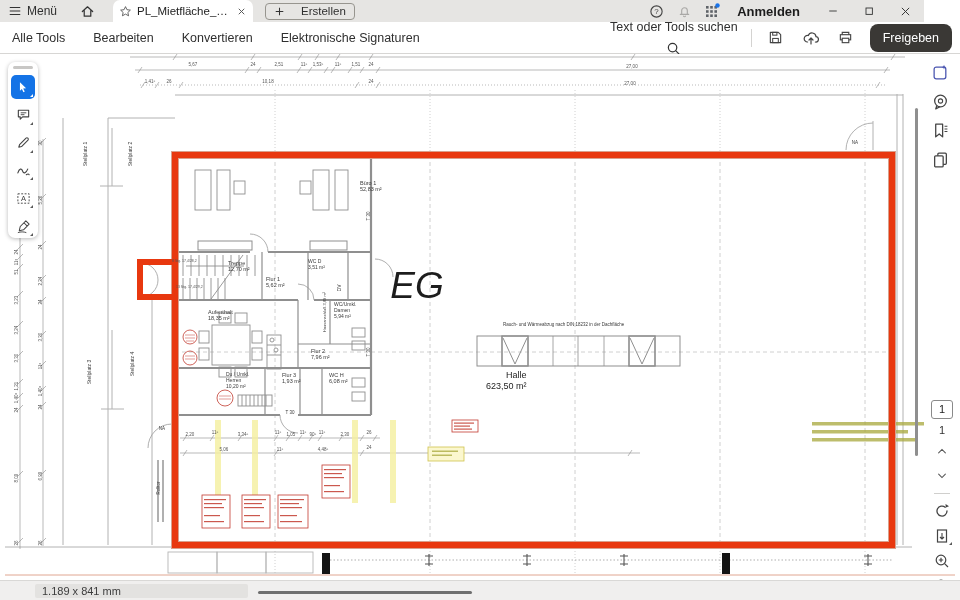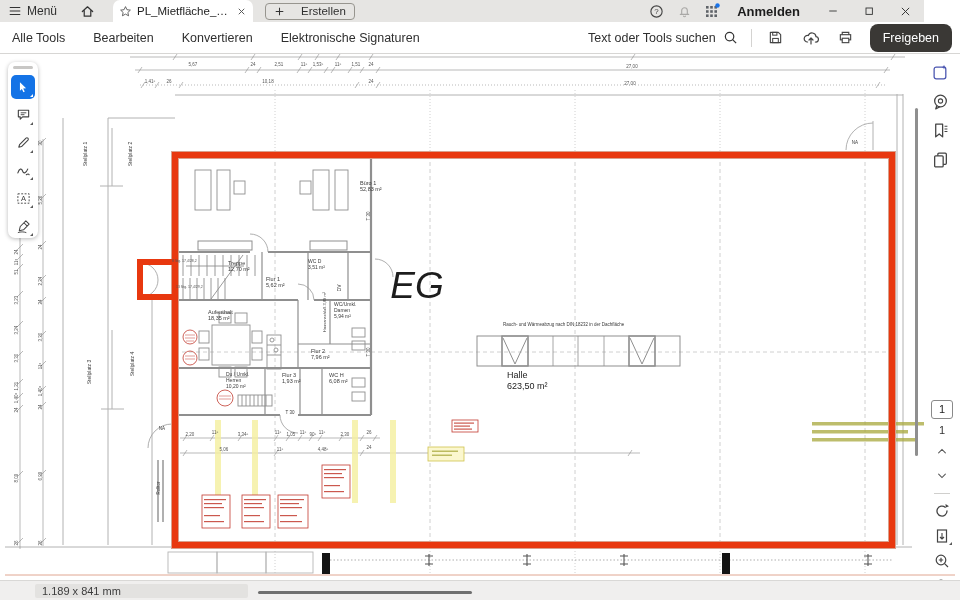--- a/index.html
+++ b/index.html
@@ -17,21 +17,21 @@
   .tb-right{margin-left:auto;display:flex;align-items:center;gap:6px;padding-right:4px;}
   .tb-ic{width:22px;height:22px;display:flex;align-items:center;justify-content:center;border:none;background:none;padding:0;position:relative;}
   .signin{border:none;background:none;font:700 13px "Liberation Sans",sans-serif;color:#1c1c1c;padding:0 12px 0 8px;}
   .winctl{width:30px;height:22px;display:flex;align-items:center;justify-content:center;border:none;background:none;padding:0;}
 
   
   .toolbar{position:absolute;left:0;top:22px;width:960px;height:32px;background:#fff;border-bottom:1px solid #d7d6d4;display:flex;align-items:center;box-sizing:border-box;}
   .tb-tabs{display:flex;align-items:center;gap:28px;padding-left:12px;}
   .tb-tab{border:none;background:none;font:12.5px "Liberation Sans",sans-serif;color:#2f2f2f;padding:0;}
   .tb-actions{margin-left:auto;display:flex;align-items:center;gap:13px;padding-right:8px;}
-  .search-btn{display:flex;align-items:center;gap:7px;border:none;background:none;font:12.5px "Liberation Sans",sans-serif;color:#2f2f2f;padding:0;}
+  .search-btn{display:flex;align-items:center;gap:7px;border:none;background:none;font:12.5px "Liberation Sans",sans-serif;color:#2f2f2f;padding:0;flex-direction:column;}
   .vsep{width:1px;height:18px;background:#d4d3d1;}
   .pill{height:28px;border:none;border-radius:8px;display:flex;align-items:center;gap:6px;padding:0 13px;font:12.5px "Liberation Sans",sans-serif;color:#fff;}
   .pill-share{background:#3a3835;}
   .pill-ai{background:linear-gradient(95deg,#ef4c34 0%,#b44fd0 55%,#5f63ee 100%);}
 
   
   .canvas{position:absolute;left:0;top:54px;width:960px;height:526px;background:#fff;overflow:hidden;}
   .plan-svg{position:absolute;left:0;top:0;}
   #plan-labels{position:absolute;left:0;top:0;width:960px;height:526px;pointer-events:none;}
   .pl{position:absolute;white-space:pre-line;line-height:1.18;color:#3a3a3a;transform-origin:center;}
@@ -419,21 +419,21 @@
 18,35 m²</div>
         <div class="pl" style="left: 311px; top: 294px; font-size: 5.5px; transform: none;">Flur 2
 7,96 m²</div>
         <div class="pl" style="left: 226px; top: 318px; font-size: 5px; transform: none;">Du / Umkl.
 Herren
 10,20 m²</div>
         <div class="pl" style="left: 282px; top: 318px; font-size: 5.5px; transform: none;">Flur 3
 1,93 m²</div>
         <div class="pl" style="left: 329px; top: 318px; font-size: 5.5px; transform: none;">WC H
 6,08 m²</div>
-        <div class="pl" style="left: 507px; top: 316px; font-size: 9px; color: rgb(29, 29, 29); transform: none;">Halle
+        <div class="pl" style="left: 486px; top: 316px; font-size: 9px; color: rgb(29, 29, 29); transform: none; text-align: right;">Halle
 623,50 m²</div>
         <div class="pl" style="left: 417px; top: 232px; font-size: 37px; color: rgb(29, 29, 29); transform: translate(-50%, -50%); font-style: italic;">EG</div>
         <div class="pl" style="left: 503px; top: 268px; font-size: 4.5px; transform: none;">Rauch- und Wärmeabzug nach DIN 18232 in der Dachfläche</div>
         <div class="pl" style="left: 340px; top: 234px; font-size: 5px; transform: translate(-50%, -50%) rotate(-90deg);">DV</div>
         <div class="pl" style="left: 325px; top: 258px; font-size: 4px; transform: translate(-50%, -50%) rotate(-90deg);">Hausanschluß 3,89 m²</div>
         <div class="pl" style="left: 369px; top: 162px; font-size: 4.5px; transform: translate(-50%, -50%) rotate(-90deg);">T 30</div>
         <div class="pl" style="left: 369px; top: 298px; font-size: 4.5px; transform: translate(-50%, -50%) rotate(-90deg);">T 30</div>
         <div class="pl" style="left: 290px; top: 356px; font-size: 4.5px; transform: translateX(-50%);">T 30</div>
         <div class="pl" style="left: 86px; top: 100px; font-size: 5px; transform: translate(-50%, -50%) rotate(-90deg);">Stellplatz 1</div>
         <div class="pl" style="left: 131px; top: 100px; font-size: 5px; transform: translate(-50%, -50%) rotate(-90deg);">Stellplatz 2</div>

